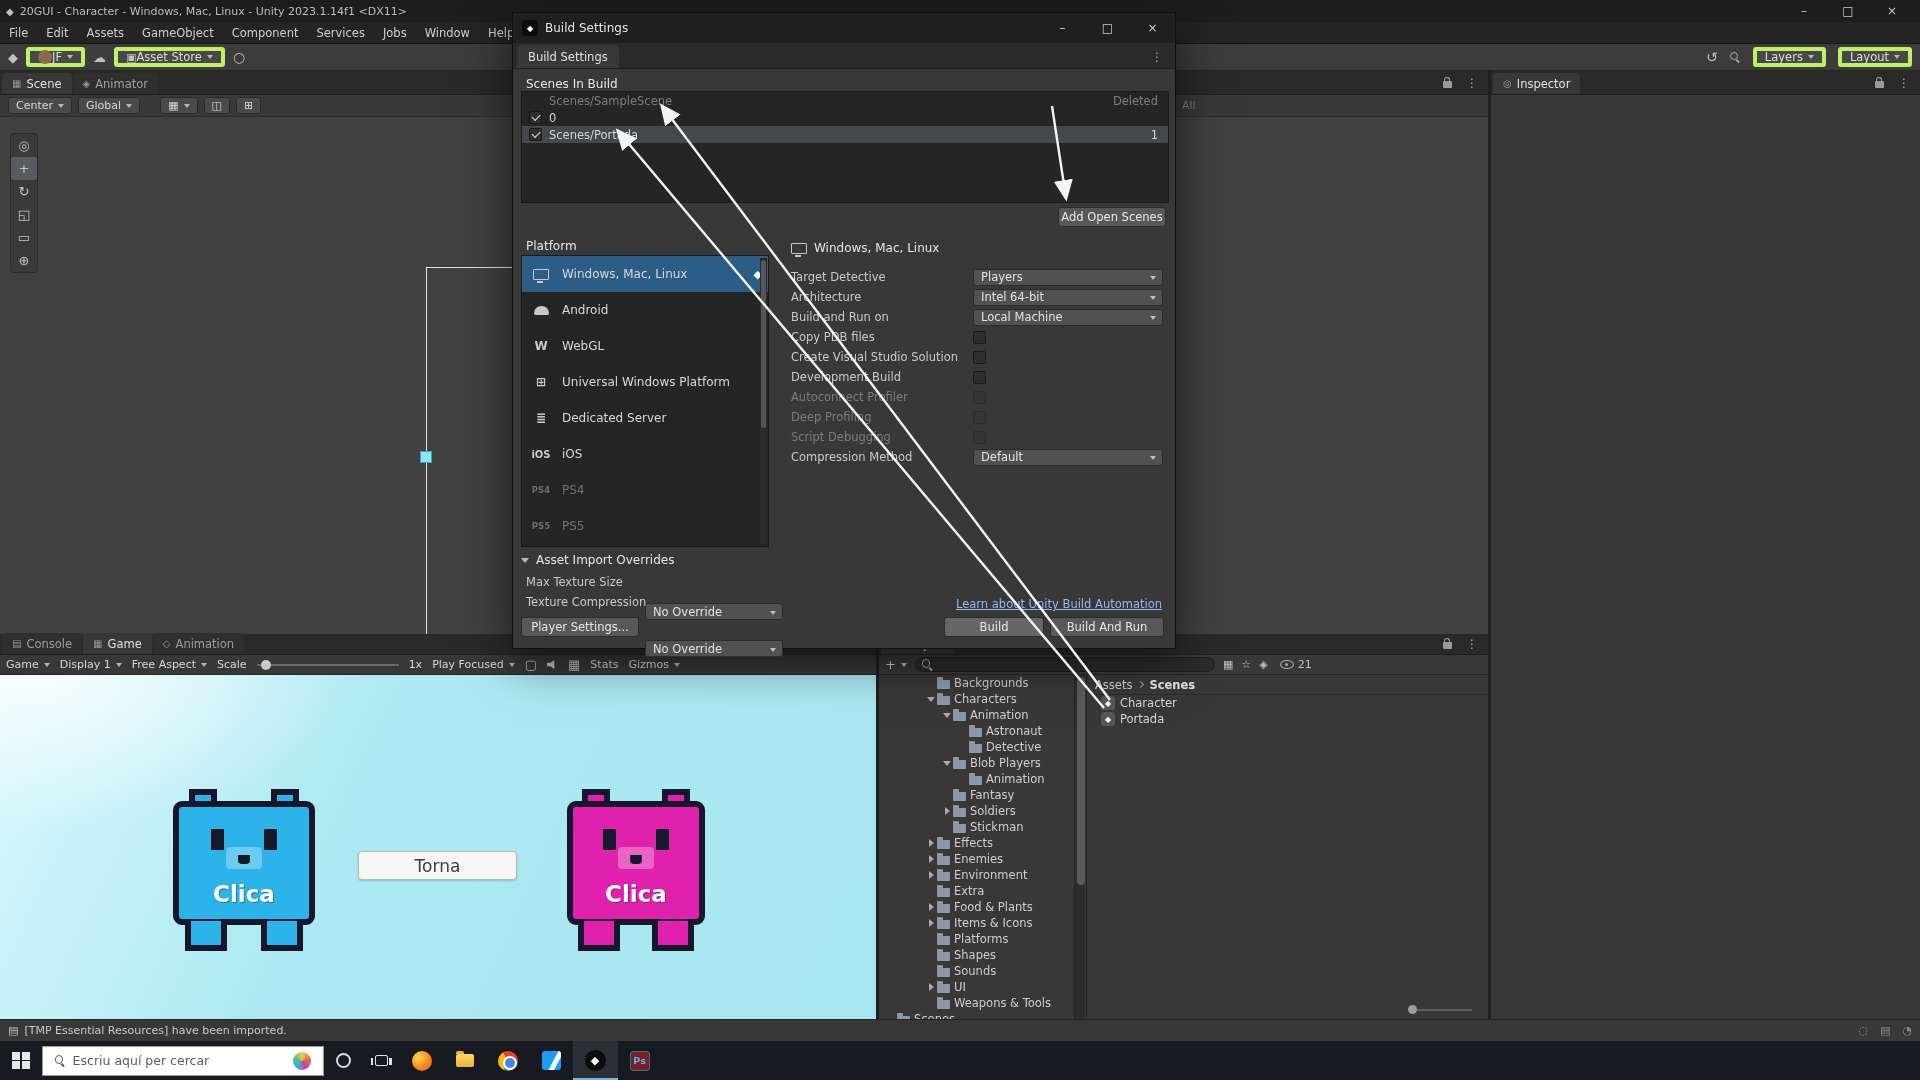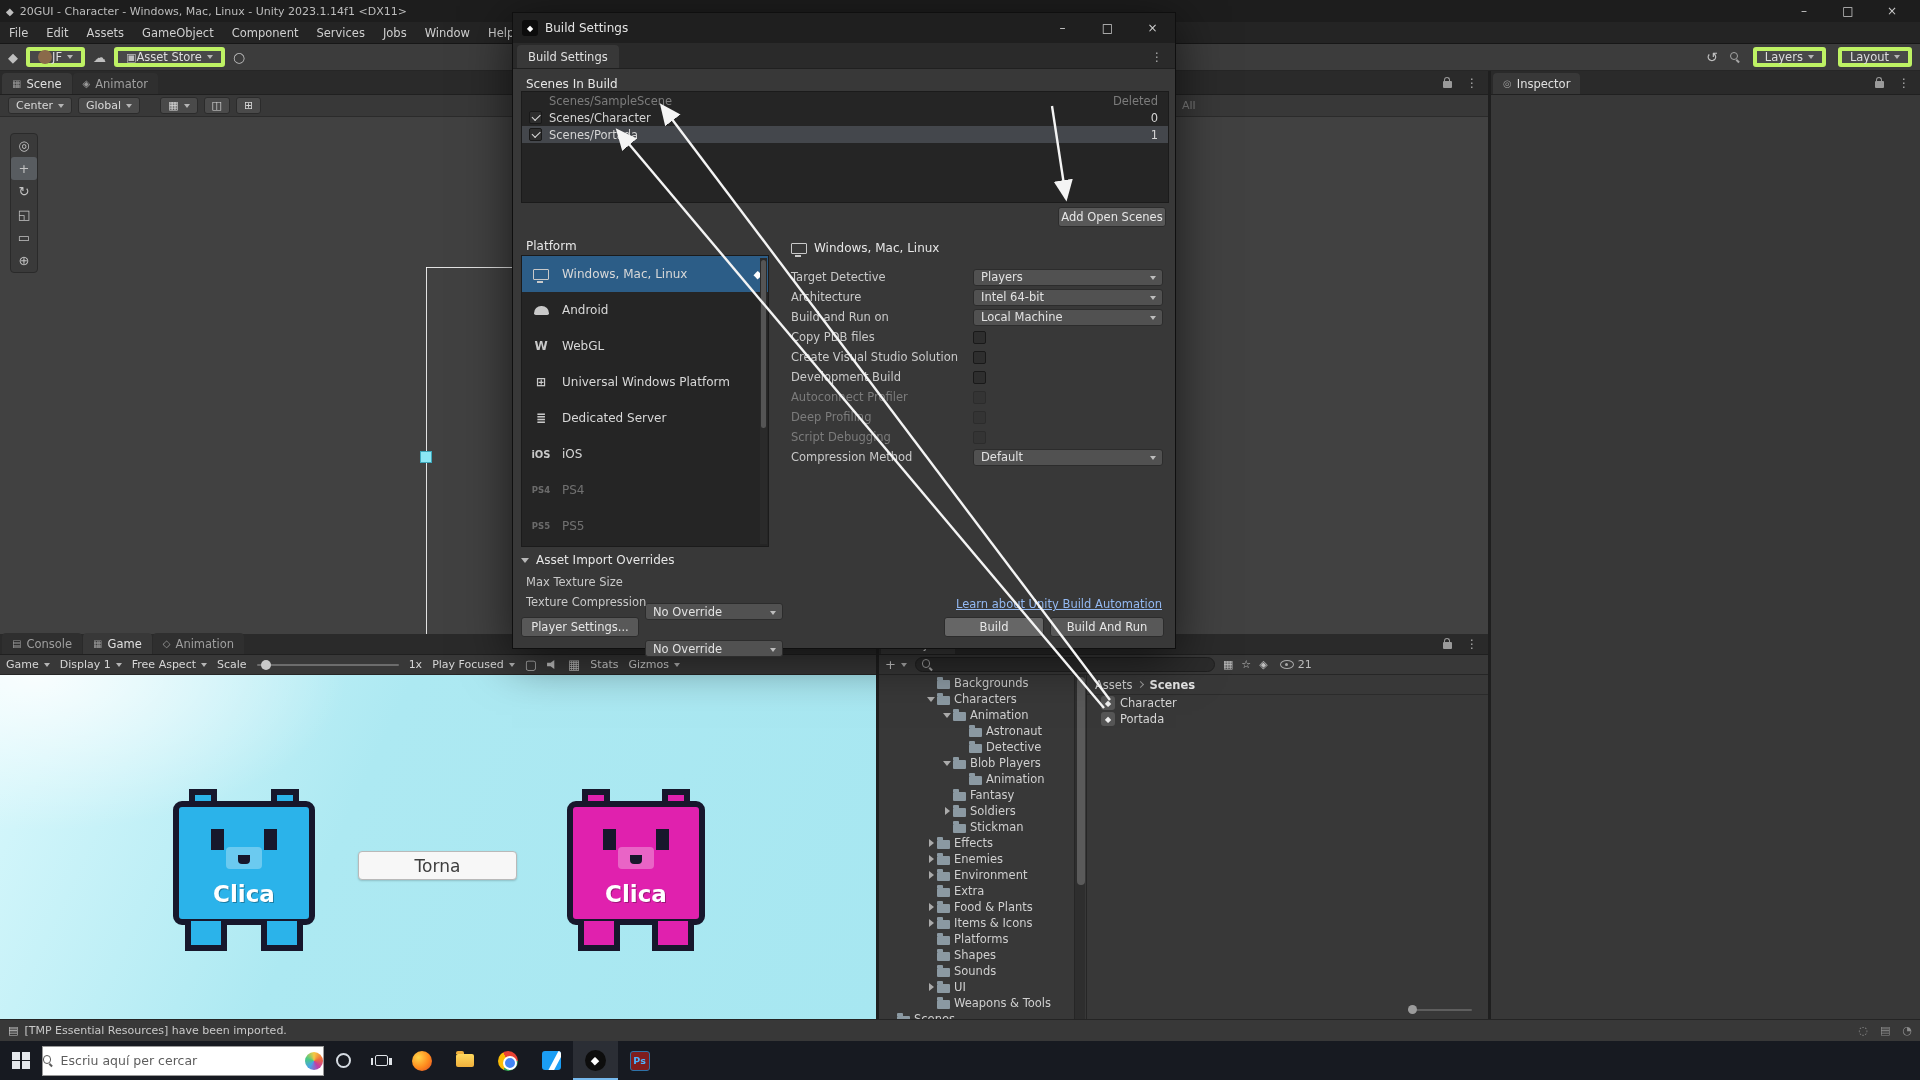--- a/index.html
+++ b/index.html
@@ -91,21 +91,21 @@
   .scn-ico{width:14px;height:14px;border-radius:3px;background:#565656;color:#f0f0f0;font-size:8px;display:flex;align-items:center;justify-content:center;flex:none}
   .zoomslider{position:absolute;right:16px;bottom:8px;width:64px;height:2px;background:#5e5e5e;border-radius:1px}
   .zoomslider::before{content:"";position:absolute;left:0;top:-4px;width:9px;height:9px;border-radius:50%;background:#9c9c9c}
 
   
   .statusbar{left:0;top:1019px;width:1920px;height:22px;background:#383838;border-top:1px solid #242424;display:flex;align-items:center;padding:0 8px;gap:6px;font-size:11px;color:#c9c9c9}
   .taskbar{left:0;top:1041px;width:1920px;height:39px;background:#171a21;display:flex;align-items:center;color:#e8e8e8}
   .tb-item{height:39px;display:flex;align-items:center;justify-content:center;padding:0 12px}
   .winlogo{display:grid;grid-template-columns:8px 8px;grid-template-rows:8px 8px;gap:1.6px}
   .winlogo span{background:#e4e8ec}
-  .tb-search{width:282px;height:30px;background:#fff;border:1px solid #9a9a9a;display:flex;align-items:center;padding:0 0;gap:7px;color:#5d5d5d;font-size:12.5px}
+  .tb-search{width:282px;height:30px;background:#fff;border:1px solid #9a9a9a;display:flex;align-items:center;padding:0 12px;gap:7px;color:#5d5d5d;font-size:12.5px}
   .shl{width:18px;height:18px;border-radius:50%;margin-left:auto;background:conic-gradient(#f6c944,#ef6c3b,#c33ba8,#4aa0e8,#49c984,#f6c944)}
   .cort{width:15px;height:15px;border:2px solid #d5dbe2;border-radius:50%}
   .tview{width:13px;height:11px;border:1.6px solid #dfe3e8;border-radius:2px;position:relative}
   .tview::before{content:"";position:absolute;left:-5px;top:1.5px;width:2.6px;height:7px;background:#dfe3e8}
   .tview::after{content:"";position:absolute;right:-5px;top:1.5px;width:2.6px;height:7px;background:#dfe3e8}
   .ffx{width:20px;height:20px;border-radius:50%;background:radial-gradient(circle at 32% 32%,#ffd54a,#ff8a1d 55%,#e3562a 90%)}
   .fexp{width:18px;height:13px;background:linear-gradient(#ffd95e,#f0b03c);border-radius:2px;position:relative}
   .fexp::before{content:"";position:absolute;top:-2.6px;left:0;width:8px;height:2.6px;background:#f0b03c;border-radius:2px 2px 0 0}
   .chr{width:20px;height:20px;border-radius:50%;background:conic-gradient(from -30deg,#ea4335 0 33%,#34a853 0 66%,#fbbc05 0 100%);position:relative}
   .chr::after{content:"";position:absolute;left:5px;top:5px;width:10px;height:10px;border-radius:50%;background:#4285f4;border:2px solid #fff}
@@ -613,21 +613,20 @@
     <div class="hdr abs" style="left:13px;top:64px">Scenes In Build</div>
 
     <div class="listbox" style="left:8px;top:78px;width:648px;height:112px">
       <div class="scene-row dim">
         <span style="width:13px"></span>
         <span class="grow">Scenes/SampleScene</span>
         <span>Deleted</span>
       </div>
       <div class="scene-row">
         <span class="cb on"></span>
-        <span class="grow">Scenes/Character</span>
         <span>0</span>
       </div>
       <div class="scene-row sel">
         <span class="cb on"></span>
         <span class="grow">Scenes/Portada</span>
         <span>1</span>
       </div>
     </div>
 
     <div class="btn abs" style="right:9px;top:194px;width:108px;height:20px">Add Open Scenes</div>

